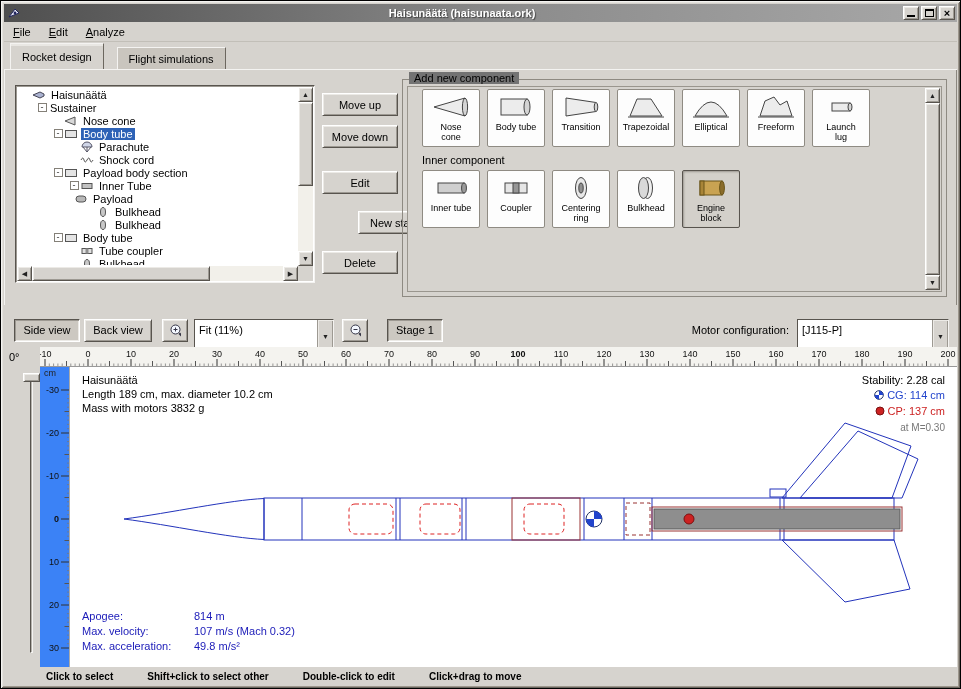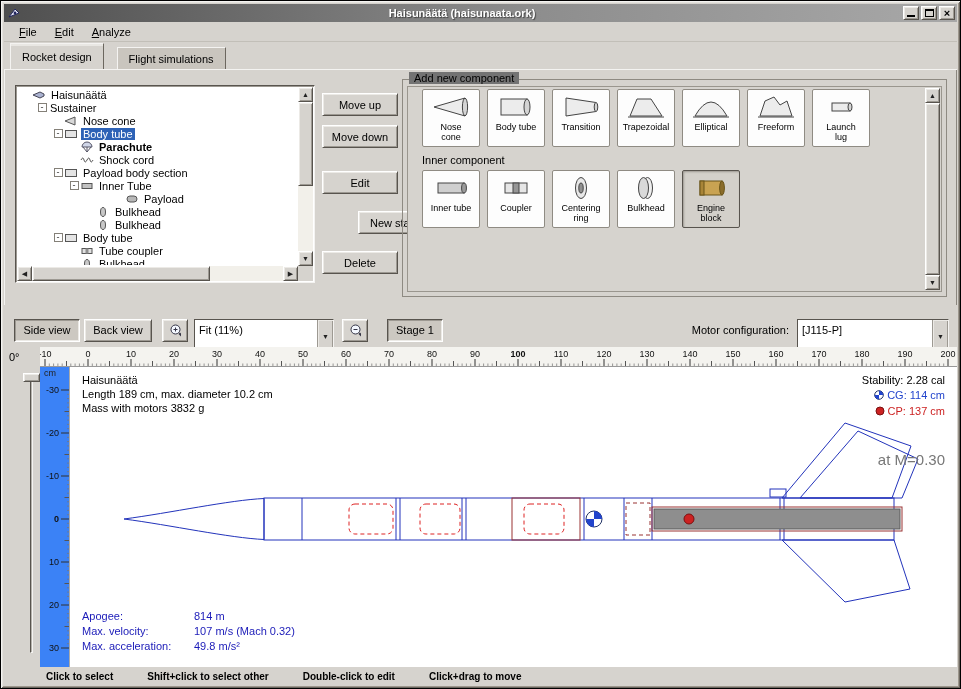--- a/index.html
+++ b/index.html
@@ -19,21 +19,21 @@
   .win-icon{width:14px;height:14px;margin-left:3px;flex:none;}
   .win-btns{display:flex;gap:2px;margin-right:2px;}
   .wbtn{width:16px;height:14px;display:flex;align-items:center;justify-content:center;
     background:#d6d3ce;border:1px solid;border-color:#fff #58544e #58544e #fff;
     box-shadow:inset 1px 1px 0 #eceae6, inset -1px -1px 0 #9d9992;}
   .g-min{width:8px;height:3px;border-bottom:2px solid #000;margin-top:5px;}
   .g-max{width:9px;height:8px;border:1px solid #000;border-top-width:2px;}
   .g-x{font-size:11px;font-weight:bold;line-height:10px;}
   
   .menubar{position:absolute;left:3px;right:3px;top:21px;height:20px;background:#d6d3ce;
-    display:flex;align-items:center;padding-left:6px;border-bottom:1px solid #c2bfb8;}
+    display:flex;align-items:center;border-bottom:1px solid #c2bfb8;}
   .menu-item{padding:2px 9px;cursor:default;}
   
   .tabstrip{position:absolute;left:3px;right:3px;top:41px;height:27px;}
   .tab{position:absolute;bottom:0;padding:0 11px;line-height:23px;
     background:#c9c5be;border:1px solid;border-color:#f4f3f1 #6c675f #c9c5be #f4f3f1;
     border-bottom:none;height:22px;}
   .tab.active{background:#d6d3ce;height:26px;line-height:26px;z-index:3;
     border-color:#f4f3f1 #6c675f #d6d3ce #f4f3f1;box-shadow:inset 0 2px 0 #e9e7e3;}
   
   .toppane{position:absolute;left:3px;right:3px;top:68px;height:236px;background:#d6d3ce;
@@ -108,21 +108,21 @@
   .canvas-body{position:absolute;left:66px;top:20px;right:0;height:300px;background:#fff;overflow:hidden;}
   svg text{font-family:"Liberation Sans",sans-serif;}
   .ln{stroke:var(--drawing-blue,#2233bb);fill:none;stroke-width:1;}
   .lnm{stroke:var(--maroon,#993333);fill:none;stroke-width:1;}
   .lnr{stroke:var(--dashed-red,#dd2222);fill:none;stroke-width:1;stroke-dasharray:4 3;}
   .lnrm{stroke:var(--maroon,#993333);fill:none;stroke-width:1;stroke-dasharray:4 3;}
   .info-block{position:absolute;left:78px;top:26px;line-height:14px;z-index:4;}
   .stab-block{position:absolute;right:12px;top:26px;text-align:right;line-height:15px;z-index:4;}
   .stab-cg{color:var(--cg-blue,#2233bb);}
   .stab-cp{color:var(--cp-red,#aa1111);}
-  .stab-mach{color:#777;font-size:15px;margin-top:32px;}
+  .stab-mach{color:#777;font-size:10px;}
   .flight-block{position:absolute;left:78px;top:262px;line-height:15px;z-index:4;
     color:var(--text-blue,#1a1ab8);}
   .flight-block .fl{display:inline-block;width:112px;}
   .mini-ico{display:inline-block;vertical-align:-1px;margin-right:3px;}
   
   .statusbar{position:absolute;left:3px;right:3px;top:666px;height:18px;background:#d6d3ce;
     display:flex;align-items:center;gap:34px;padding-left:42px;font-size:10px;font-weight:bold;}
 </style>
 </head>
 <body>
@@ -193,21 +193,21 @@
             <span class="slot">
               <span class="expander">-</span>
             </span>
             <span class="ticon">
               <svg width="14" height="12">
                 <rect x="1.5" y="2.5" width="11" height="7" fill="#e4e4e4" stroke="#555"></rect>
               </svg>
             </span>
             <span class="tlabel sel">Body tube</span>
           </div>
-          <div class="tree-row" style="padding-left: 50px; font-weight: bold;">
+          <div class="tree-row" style="padding-left: 50px;">
             <span class="slot"></span>
             <span class="ticon">
               <svg width="14" height="12">
                 <path d="M2 6 A5 5 0 0 1 12 6 Z" fill="#d0d6e8" stroke="#556"></path>
                 <path d="M3 6 L7 11 M11 6 L7 11 M7 6 L7 11" stroke="#556" fill="none"></path>
               </svg>
             </span>
             <span class="tlabel">Parachute</span>
           </div>
           <div class="tree-row" style="padding-left: 50px;">
@@ -234,21 +234,21 @@
             <span class="slot">
               <span class="expander">-</span>
             </span>
             <span class="ticon">
               <svg width="14" height="12">
                 <rect x="2" y="3.5" width="10" height="5" fill="#c2c2c2" stroke="#555"></rect>
               </svg>
             </span>
             <span class="tlabel">Inner Tube</span>
           </div>
-          <div class="tree-row" style="padding-left: 95px;">
+          <div class="tree-row" style="padding-left: 44px;">
             <span class="slot"></span>
             <span class="ticon">
               <svg width="14" height="12">
                 <rect x="2" y="3" width="10" height="6" rx="3" fill="#b8b8b8" stroke="#555"></rect>
               </svg>
             </span>
             <span class="tlabel">Payload</span>
           </div>
           <div class="tree-row" style="padding-left: 66px;">
             <span class="slot"></span>

